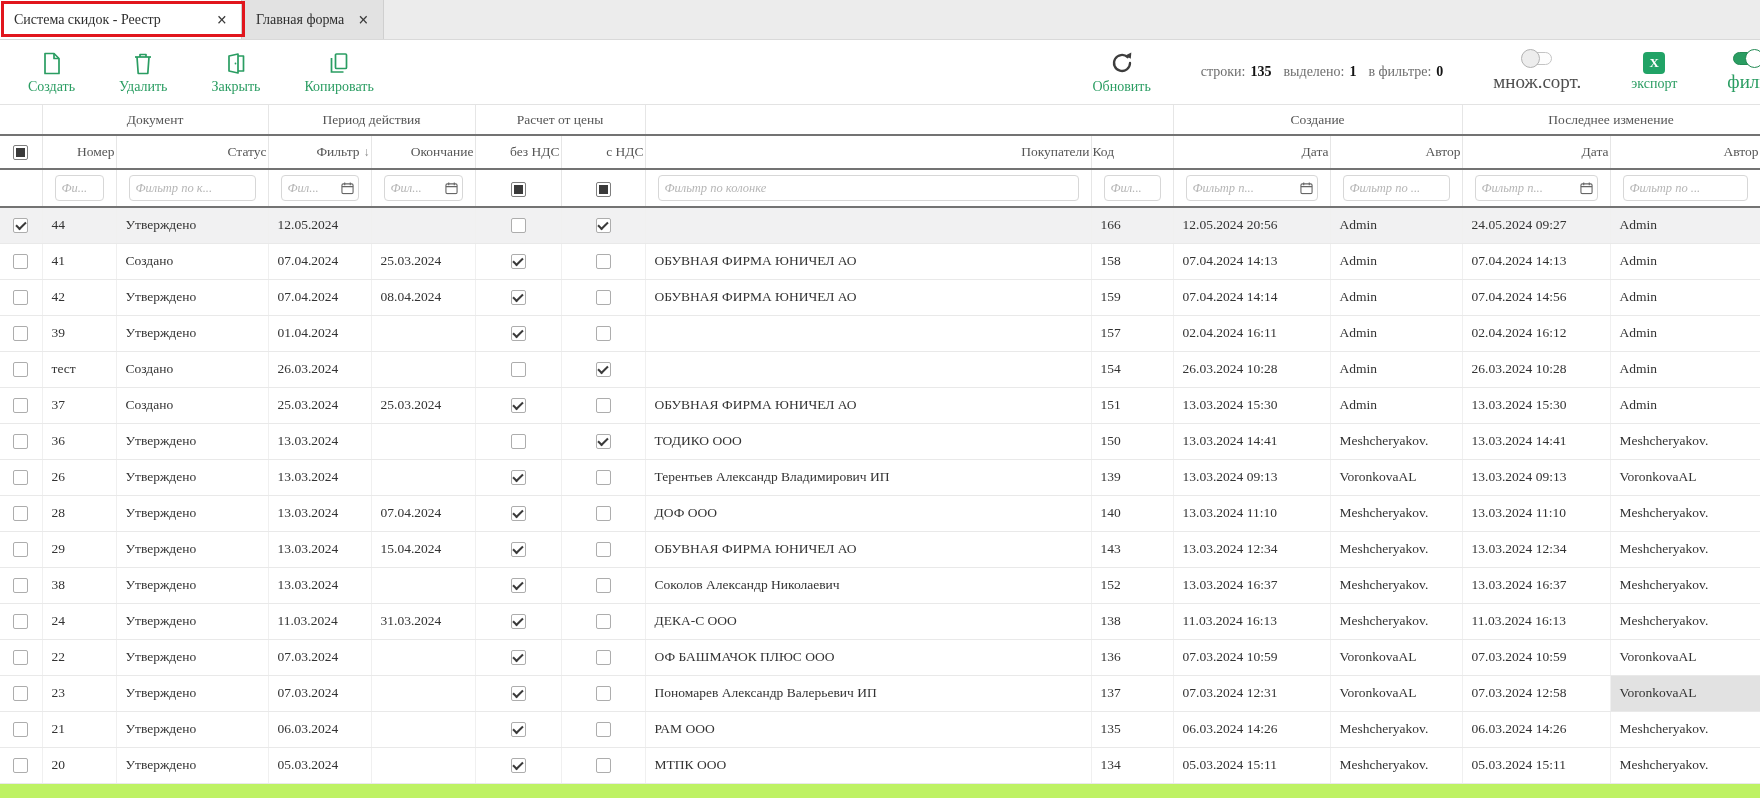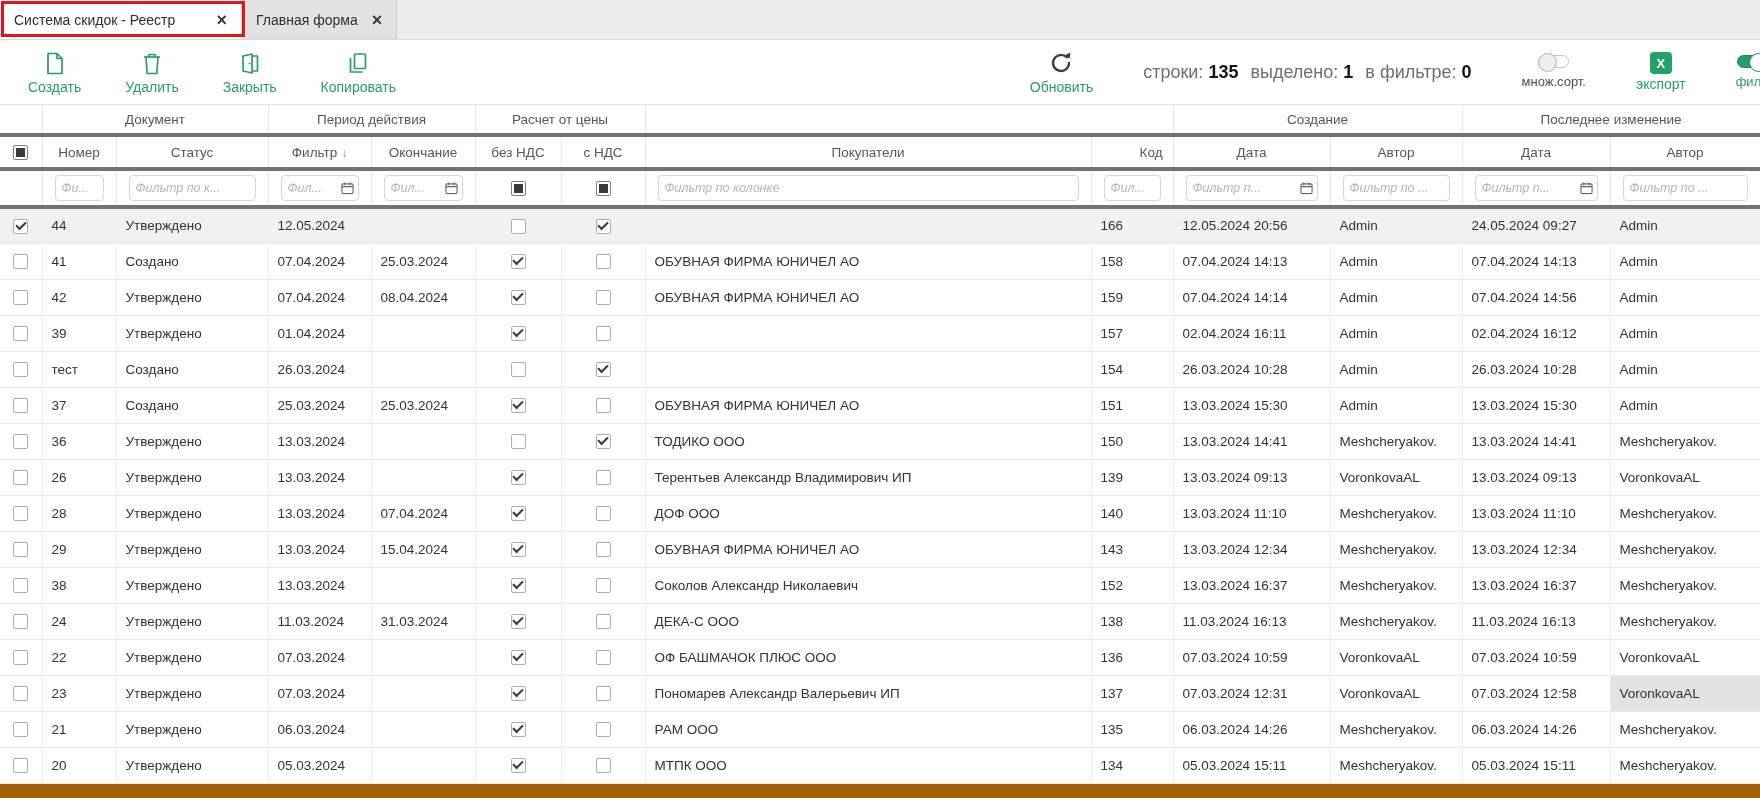--- a/index.html
+++ b/index.html
@@ -1,61 +1,61 @@
 <!DOCTYPE html>
 <html><head>
 <meta charset="utf-8">
 <style>
   * { box-sizing: border-box; }
   body { margin:0; background:#fff; }
-  .app { position:relative; width:1760px; height:798px; overflow:hidden; background:#a16207;
-         font-family:Liberation Sans, sans-serif; }
+  .app { position:relative; width:1760px; height:798px; overflow:hidden; background:#bef264;
+         font-family:Liberation Serif, serif; }
 
   
   .tabbar { height:40px; background:#ececec; display:flex; align-items:stretch; border-bottom:1px solid #d9d9d9; }
   .tab { display:flex; align-items:center; padding:0 14px; font-size:14px; color:#2e2e2e;
          border-right:1px solid #cfcfcf; background:#e2e2e2; cursor:pointer; }
   .tab.active { background:#fff; width:242px; }
   .tab-label { flex:1; white-space:nowrap; overflow:hidden; }
   .tab-close { margin-left:14px; font-size:18px; font-weight:bold; color:#3a3a3a; line-height:1; }
   .annotation-box { position:absolute; left:1px; top:1px; width:244px; height:36px;
                     border:3px solid #e1161d; z-index:40; pointer-events:none; }
 
   
   .toolbar { height:64px; display:flex; align-items:center; padding-left:28px; background:#fff; }
   .tool-btn { display:flex; flex-direction:column; align-items:center; row-gap:2px; margin-right:44px;
               cursor:pointer; }
   .tool-icon { height:27px; display:flex; align-items:center; }
   .tool-label { font-size:14px; color:#2a9d62; white-space:nowrap; }
   .toolbar-right { margin-left:auto; display:flex; align-items:center; margin-right:-8px; }
   .toolbar-right > * + * { margin-left:50px; }
   .toolbar-right .tool-btn { margin-right:0; }
-  .stats { display:flex; align-items:center; font-size:18px; color:#6e6e6e; white-space:nowrap; }
+  .stats { display:flex; align-items:center; font-size:14px; color:#6e6e6e; white-space:nowrap; }
   .stat + .stat { margin-left:12px; }
   .stat b { color:#141414; margin-left:5px; }
   .toggle-stack { display:flex; flex-direction:column; align-items:center; row-gap:6px; cursor:pointer; }
-  .toggle-label { font-size:13px; white-space:nowrap; }
+  .toggle-label { font-size:19px; white-space:nowrap; }
   .toggle-label.gray { color:#4f4f4f; }
   .toggle-label.green { color:#2a9d62; }
   .switch { position:relative; width:30px; height:13px; border-radius:7px; background:#fdfdfd; border:1px solid #c4c4c4; }
   .switch .knob { position:absolute; top:-3.5px; left:-2px; width:19px; height:19px; border-radius:50%;
                   background:#ededed; border:1px solid #b2b2b2; }
   .switch.on { background:#2a9d62; border-color:#238a54; }
   .switch.on .knob { left:auto; right:-2px; background:#fff; border-color:#238a54; }
   .xls-icon { width:22px; height:22px; border-radius:4px; background:#21a366; color:#fff; font-weight:bold;
               font-size:13px; display:flex; align-items:center; justify-content:center; }
 
   
   .grid-wrap { border-top:1px solid #e3e3e3; }
   table.grid { width:1760px; table-layout:fixed; border-collapse:collapse; background:#fff; }
   .grid th { font-weight:normal; background:#fff; }
-  .grid thead th { border-right:1px solid #e6e6e6; border-bottom:4px solid #737373; color:#565656;margin-top:32px; }
+  .grid thead th { border-right:1px solid #e6e6e6; border-bottom:2px solid #737373; color:#565656;margin-top:32px; }
   .group-row th { height:30px; font-size:13.5px; text-align:center; }
-  .col-row th { height:34px; font-size:13.5px; text-align:center; cursor:pointer; }
-  .col-row th.align-right { text-align:right; padding-right:10px; }
+  .col-row th { height:34px; font-size:13.5px; text-align:right; cursor:pointer; }
+  .col-row th.align-right { text-align:left; padding-right:10px; }
   .filter-row th { height:38px; padding:0 12px; }
   .sort-arrow { color:#8a8a8a; font-size:12px; margin-left:4px; }
 
   .grid tbody td { height:36px; border-right:1px solid #f0f0f0; border-bottom:1px solid #e9e9e9;
                    font-size:13.5px; color:#333; padding:0 9px; white-space:nowrap; overflow:hidden; }
   tr.row-selected td { background:#f1f1f2; }
   td.cell-check, th.cell-check { text-align:center; padding:0; }
   td.cell-focused { background:#e2e2e2; }
 
   .cb { display:inline-flex; align-items:center; justify-content:center; width:15px; height:15px;

